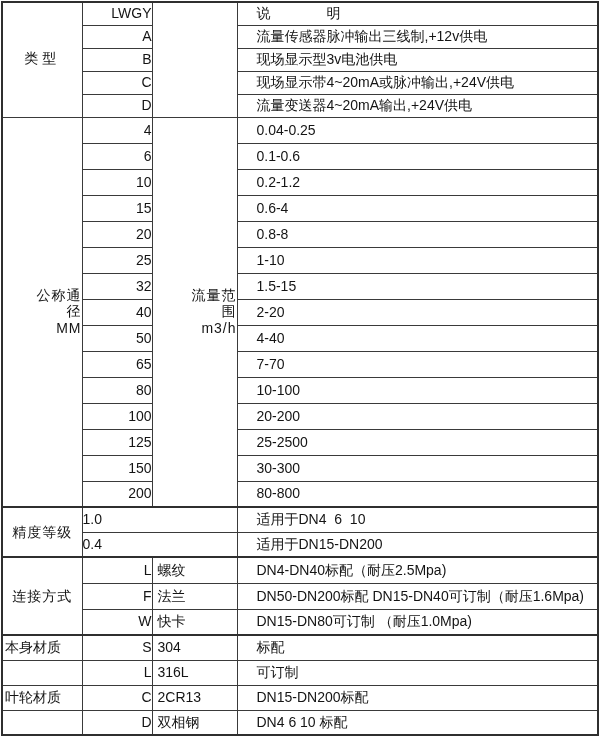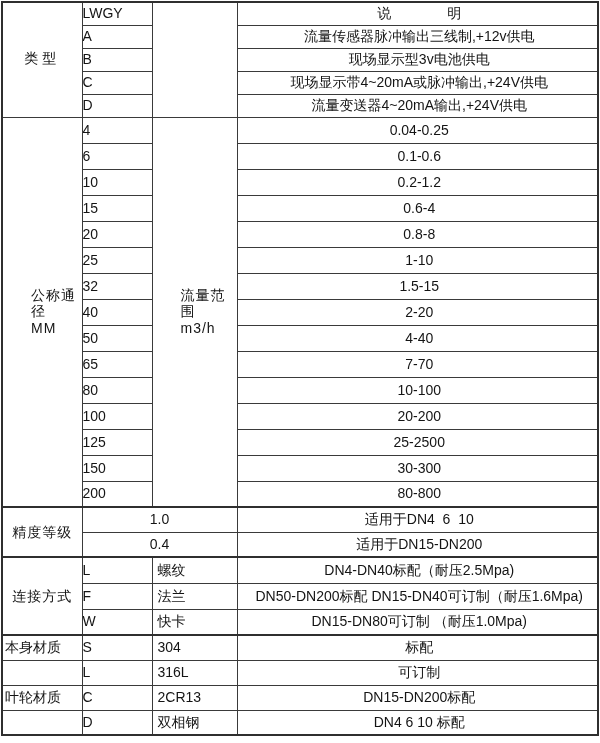--- a/index.html
+++ b/index.html
@@ -26,25 +26,25 @@
     vertical-align: middle;
   }
   tr.s1 { height: 23px; }
   tr.s2 { height: 26px; }
   tr.s3 { height: 25px; }
   tr.s4 { height: 26px; }
   tr.s5 { height: 25px; }
   tr.sec-top td { border-top: 2px solid #2f2f2f; }
   .lab   { text-align: center; letter-spacing: 1px; }
   .lab-type { letter-spacing: 4px; font-family: Liberation Mono, monospace; }
-  .lab2 span { display: block; text-align: left; margin-left: 28px; }
-  .code  { text-align: left; }
+  .lab2 span { display: block; text-align: right; margin-left: 28px; }
+  .code  { text-align: right; }
   .mid   { text-align: left; padding-left: 5px; margin-left: 40px; }
-  .desc, .hdr { text-align: center; padding-left: 4px; white-space: pre; }
-  .merge { text-align: center; }
+  .desc, .hdr { text-align: left; padding-left: 19px; white-space: pre; }
+  .merge { text-align: left; }
   .lab-left { text-align: left; padding-left: 2px; white-space: pre; }
   .empty { background: #ffffff; }
 </style>
 </head>
 <body>
 
 <div class="wrap">
 <table class="spec">
   <colgroup>
     <col style="width:80px">

